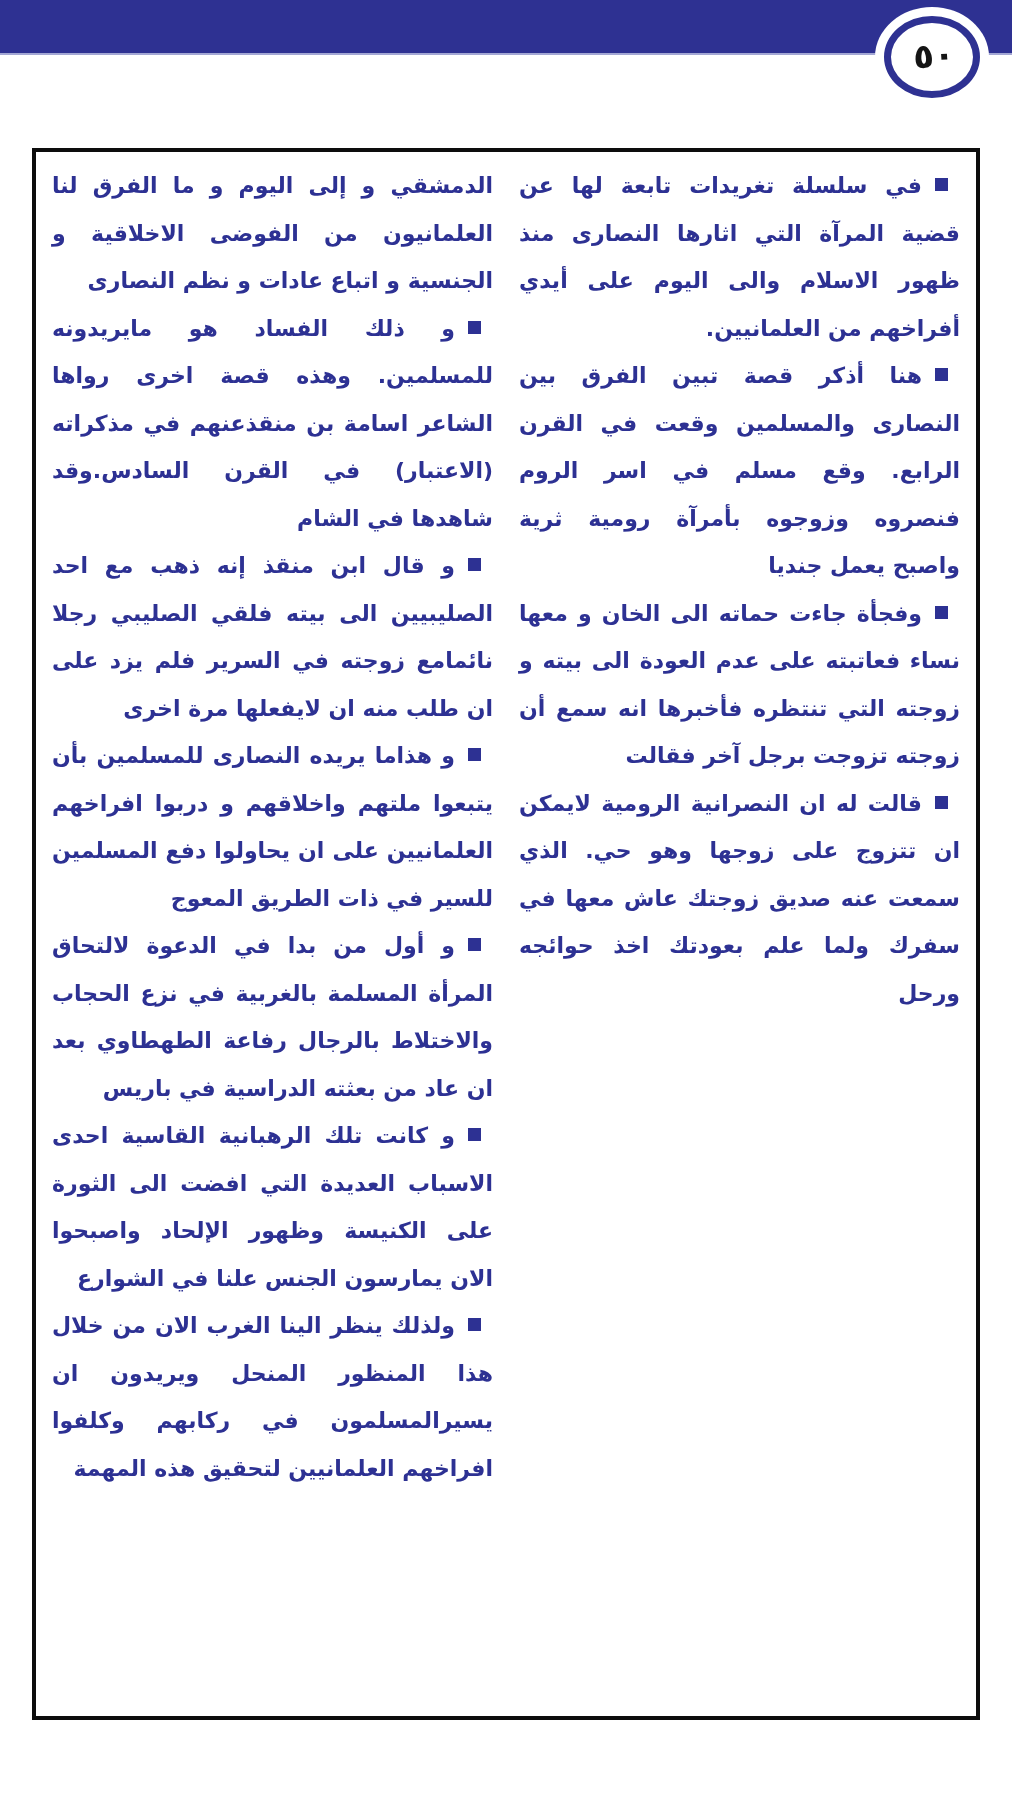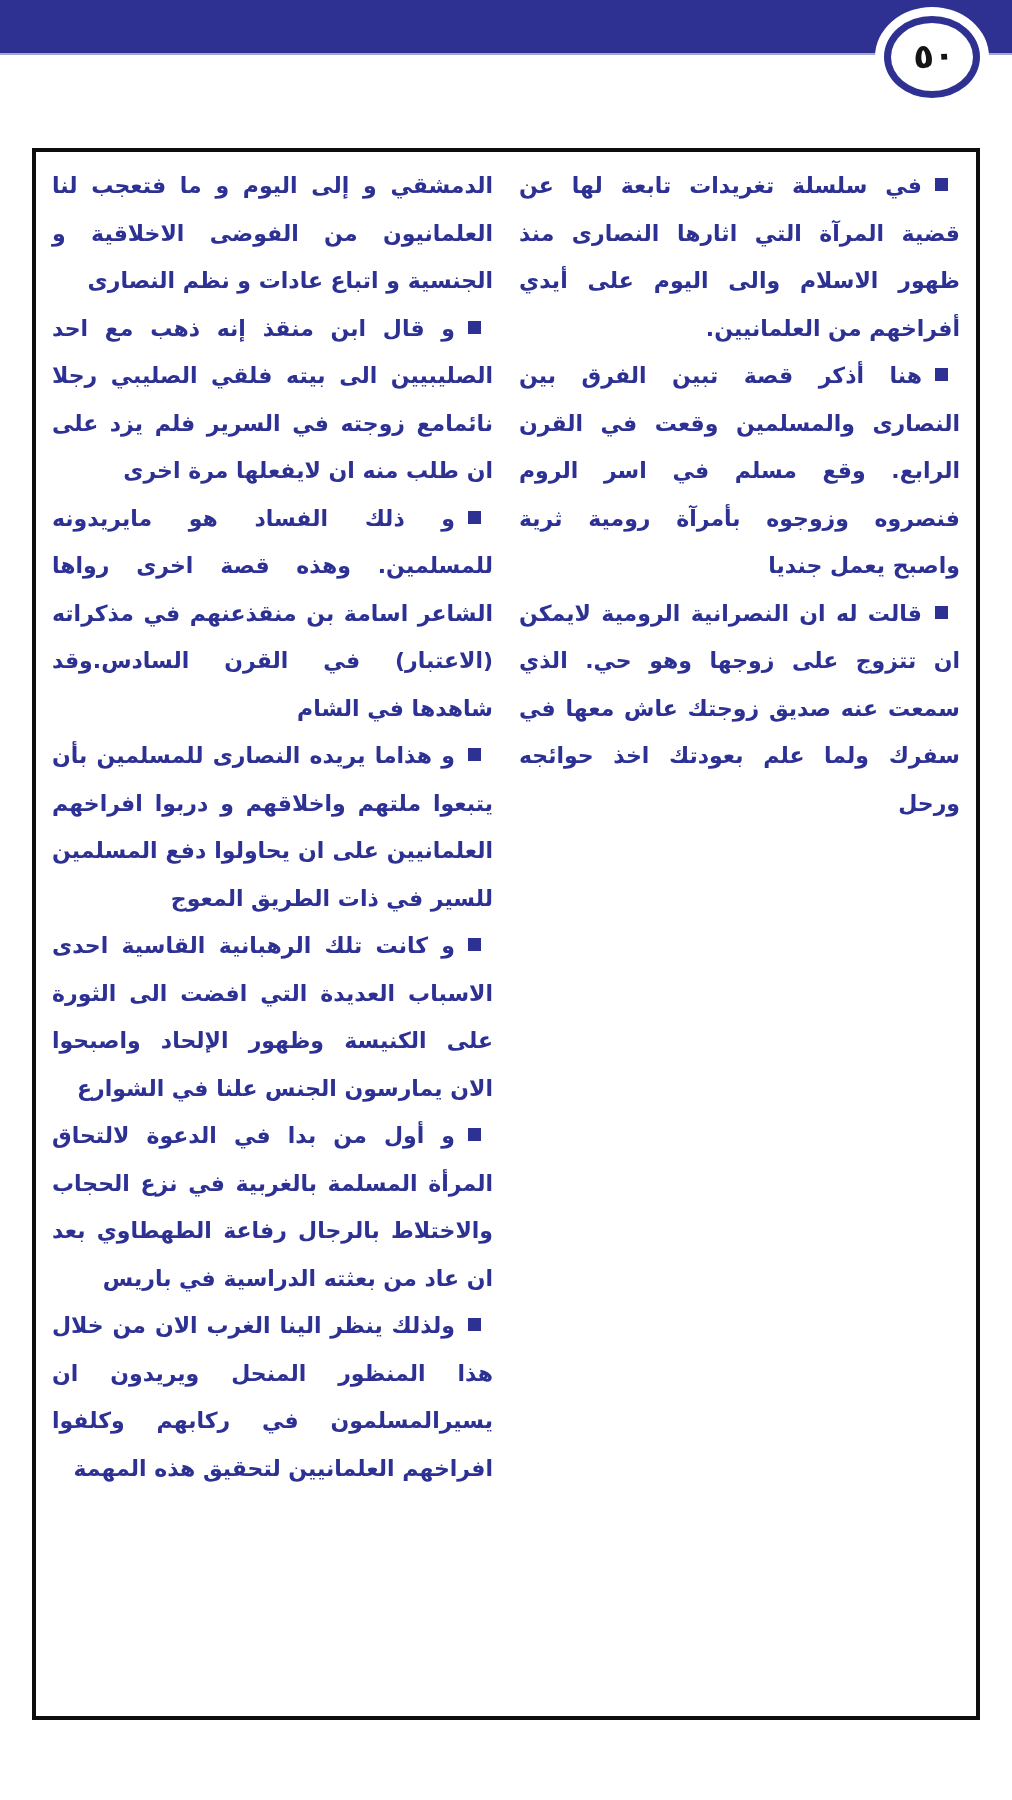--- a/index.html
+++ b/index.html
@@ -92,25 +92,26 @@
 
 <div class="page-oval">
   <span class="page-num">٥٠</span>
 </div>
 
 <div class="content-box">
   <div class="cols">
     <div class="col">
         <p class="para bulleted"><span class="bullet"></span>في سلسلة تغريدات تابعة لها عن قضية المرآة التي اثارها النصارى منذ ظهور الاسلام والى اليوم على أيدي أفراخهم من العلمانيين.</p>
         <p class="para bulleted"><span class="bullet"></span>هنا أذكر قصة تبين الفرق بين النصارى والمسلمين وقعت في القرن الرابع. وقع مسلم في اسر الروم فنصروه وزوجوه بأمرآة رومية ثرية واصبح يعمل جنديا</p>
+        <p class="para bulleted"><span class="bullet"></span>وفجأة جاءت حماته الى الخان و معها نساء فعاتبته على عدم العودة الى بيته و زوجته التي تنتظره فأخبرها انه سمع أن زوجته تزوجت برجل آخر فقالت</p>
         <p class="para bulleted"><span class="bullet"></span>قالت له ان النصرانية الرومية لايمكن ان تتزوج على زوجها وهو حي. الذي سمعت عنه صديق زوجتك عاش معها في سفرك ولما علم بعودتك اخذ حوائجه ورحل</p>
       </div>
     <div class="col">
-        <p class="para">الدمشقي و إلى اليوم و ما فتعجب لنا العلمانيون من الفوضى الاخلاقية و الجنسية و اتباع عادات و نظم النصارى</p>
+        <p class="para">الدمشقي و إلى اليوم و ما الفرق لنا العلمانيون من الفوضى الاخلاقية و الجنسية و اتباع عادات و نظم النصارى</p>
+        <p class="para bulleted"><span class="bullet"></span>و ذلك الفساد هو مايريدونه للمسلمين. وهذه قصة اخرى رواها الشاعر اسامة بن منقذعنهم في مذكراته (الاعتبار) في القرن السادس.وقد شاهدها في الشام</p>
         <p class="para bulleted"><span class="bullet"></span>و قال ابن منقذ إنه ذهب مع احد الصليبيين الى بيته فلقي الصليبي رجلا نائمامع زوجته في السرير فلم يزد على ان طلب منه ان لايفعلها مرة اخرى</p>
-        <p class="para bulleted"><span class="bullet"></span>و ذلك الفساد هو مايريدونه للمسلمين. وهذه قصة اخرى رواها الشاعر اسامة بن منقذعنهم في مذكراته (الاعتبار) في القرن السادس.وقد شاهدها في الشام</p>
         <p class="para bulleted"><span class="bullet"></span>و هذاما يريده النصارى للمسلمين بأن يتبعوا ملتهم واخلاقهم و دربوا افراخهم العلمانيين على ان يحاولوا دفع المسلمين للسير في ذات الطريق المعوج</p>
+        <p class="para bulleted"><span class="bullet"></span>و أول من بدا في الدعوة لالتحاق المرأة المسلمة بالغربية في نزع الحجاب والاختلاط بالرجال رفاعة الطهطاوي بعد ان عاد من بعثته الدراسية في باريس</p>
         <p class="para bulleted"><span class="bullet"></span>و كانت تلك الرهبانية القاسية احدى الاسباب العديدة التي افضت الى الثورة على الكنيسة وظهور الإلحاد واصبحوا الان يمارسون الجنس علنا في الشوارع</p>
-        <p class="para bulleted"><span class="bullet"></span>و أول من بدا في الدعوة لالتحاق المرأة المسلمة بالغربية في نزع الحجاب والاختلاط بالرجال رفاعة الطهطاوي بعد ان عاد من بعثته الدراسية في باريس</p>
         <p class="para bulleted"><span class="bullet"></span>ولذلك ينظر الينا الغرب الان من خلال هذا المنظور المنحل ويريدون ان يسيرالمسلمون في ركابهم وكلفوا افراخهم العلمانيين لتحقيق هذه المهمة</p>
       </div>
   </div>
 </div>
 
 </body></html>

